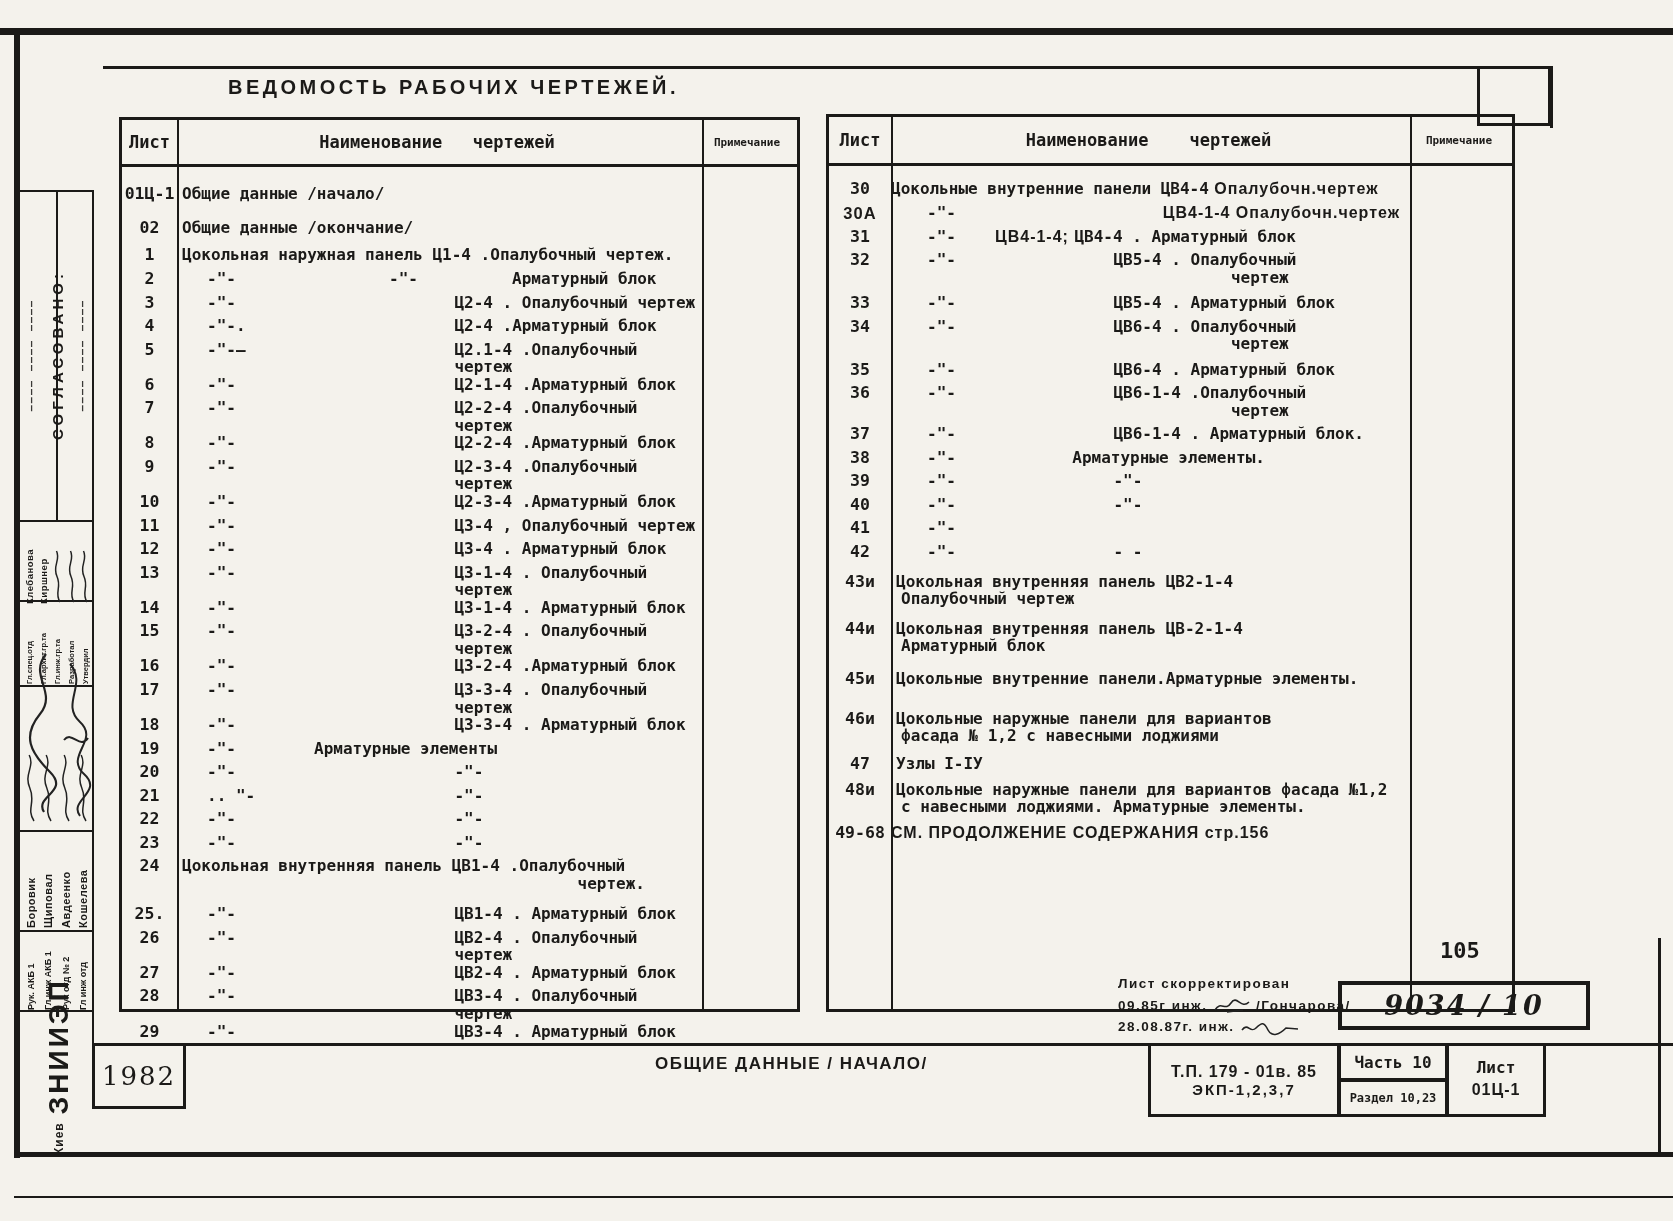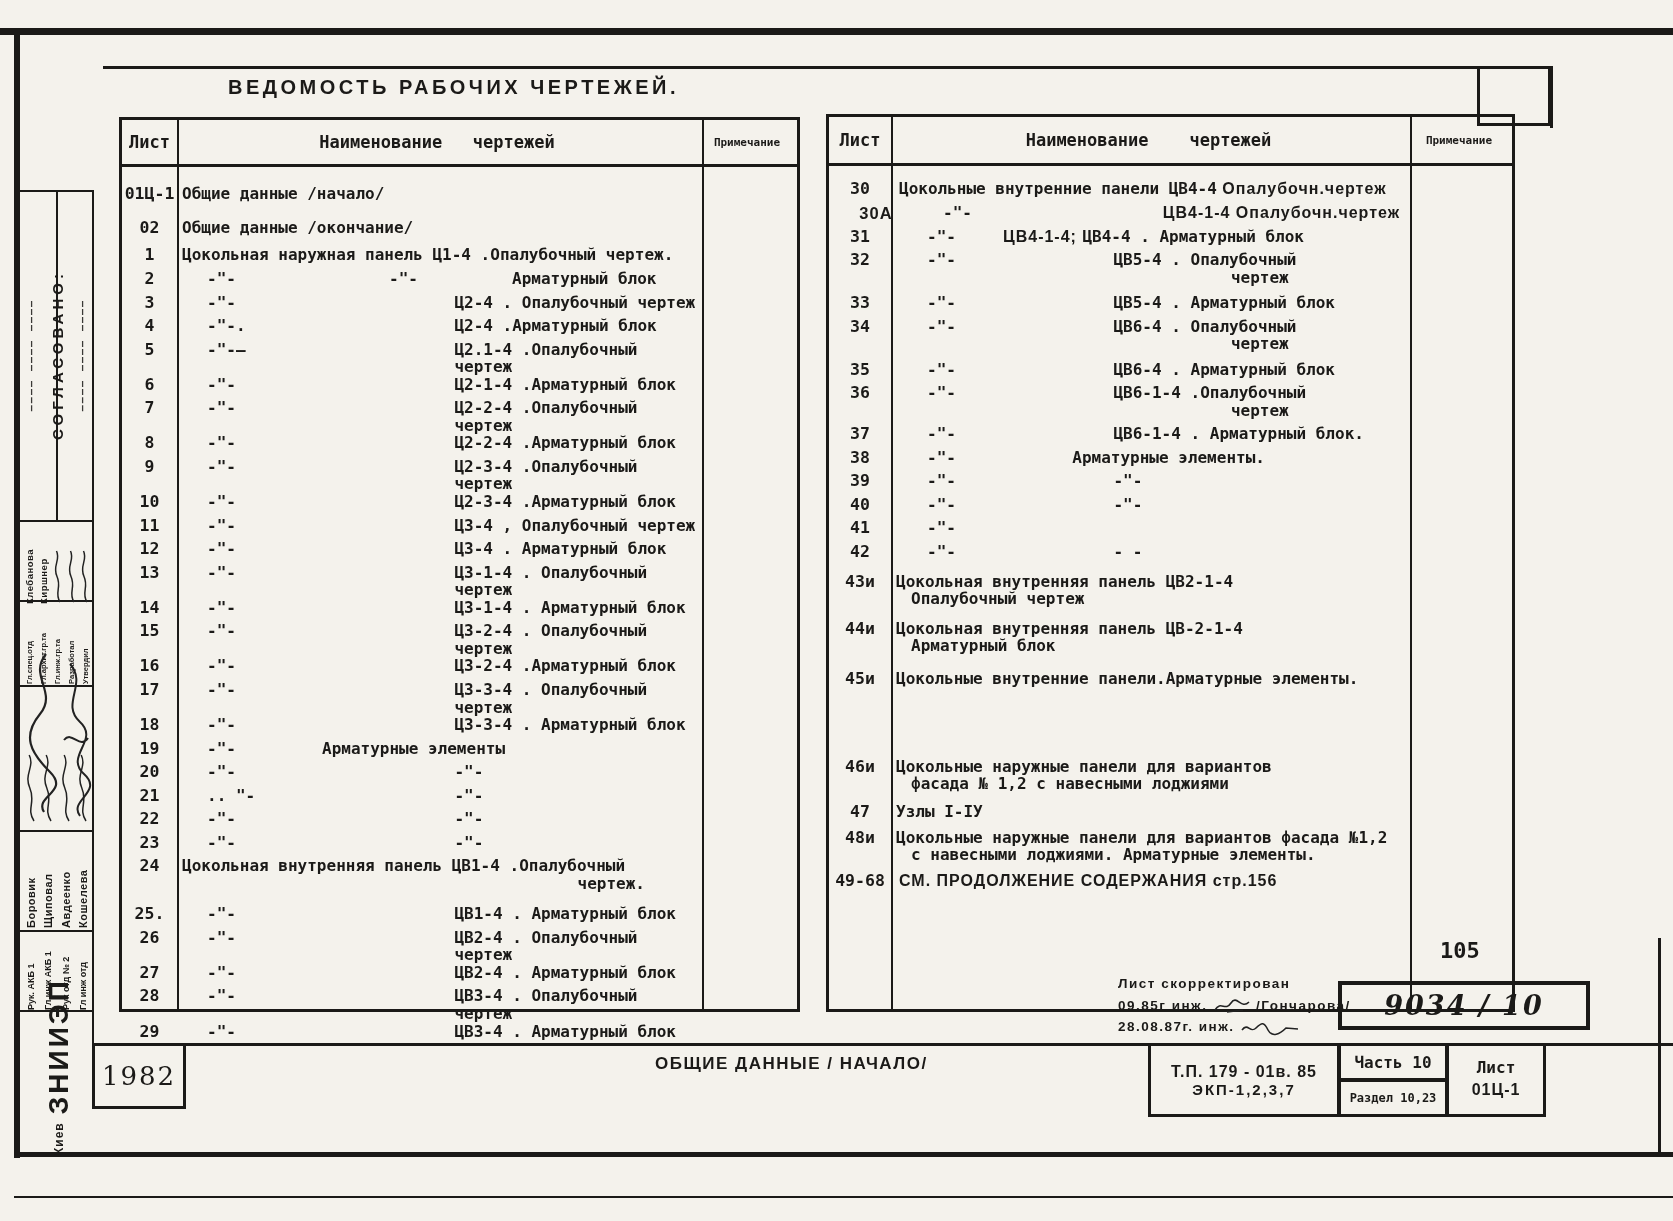--- a/index.html
+++ b/index.html
@@ -29,30 +29,30 @@
   .tbl-right .c-sheet{flex:0 0 62px;}
   .c-name{flex:1;min-width:0;}
   .c-note{flex:0 0 100px;}
   .tbl-right .c-note{flex:0 0 106px;}
   .nm{display:flex;width:100%;}
   .ditto{flex:0 0 137px;padding-left:30px;}
   .tbl-right .ditto{flex:0 0 104px;padding-left:36px;}
   .mid{flex:0 0 120px;padding-left:75px;}
   .body{flex:1;min-width:0;}
   .a-l{padding-left:5px;}
-  .a-l0{padding-left:8px;}
+  .a-l0{padding-left:0;}
   .a-k{padding-left:27%;}
   .tbl-right .a-k{padding-left:23%;}
   .a-k2{padding-left:15%;}
   .a-c2{padding-left:15%;}
   .a-r{text-align:right;padding-right:6px;}
   .line2{width:100%;}
   .l2-r{text-align:right;padding-right:10%;}
   .l2-kc{padding-left:66%;}
-  .l2-l{padding-left:20px;}
+  .l2-l{padding-left:10px;}
 
   .handb{font-family:"Liberation Sans",sans-serif;font-weight:700;letter-spacing:1px;}
 
   
   .doc-title{position:absolute;left:228px;top:76px;
     font:700 20px "Liberation Sans",sans-serif;letter-spacing:3.5px;}
   .footer-title{position:absolute;left:655px;top:1054px;
     font:700 17px "Liberation Sans",sans-serif;letter-spacing:1.5px;}
   .pageno{position:absolute;left:1440px;top:938px;font:700 22px "DejaVu Sans Mono",monospace;}
 
@@ -529,21 +529,21 @@
     <div class="tbody" id="tbody-right">
         <div class="trow" style="height: 24px;">
           <div class="c-sheet">30</div>
           <div class="c-name">
             <div class="nm">
               <div class="body a-l0"><span class="bt">Цокольные внутренние панели ЦВ4-4</span><span class="handb"> Опалубочн.чертеж</span></div>
             </div>
           </div>
           <div class="c-note"></div>
         </div>
-        <div class="trow" style="height: 22px; margin-left: 16px;">
+        <div class="trow" style="height: 22px;">
           <div class="c-sheet handb">30А</div>
           <div class="c-name">
             <div class="nm">
               <span class="ditto">-"-</span>
               <div class="body a-r"><span class="handb">ЦВ4-1-4  Опалубочн.чертеж</span></div>
             </div>
           </div>
           <div class="c-note"></div>
         </div>
         <div class="trow">
@@ -691,21 +691,21 @@
         </div>
         <div class="trow" style="height: 40px;">
           <div class="c-sheet">45и</div>
           <div class="c-name">
             <div class="nm">
               <div class="body a-l"><span class="bt">Цокольные внутренние панели.Арматурные элементы.</span></div>
             </div>
           </div>
           <div class="c-note"></div>
         </div>
-        <div class="trow" style="height: 45px; margin-top: 48px;">
+        <div class="trow" style="height: 45px;">
           <div class="c-sheet">46и</div>
           <div class="c-name">
             <div class="nm">
               <div class="body a-l"><span class="bt">Цокольные наружные панели для вариантов</span></div>
             </div>
             <div class="line2 l2-l">фасада № 1,2 с навесными лоджиями</div>
           </div>
           <div class="c-note"></div>
         </div>
         <div class="trow" style="height: 26px;">

